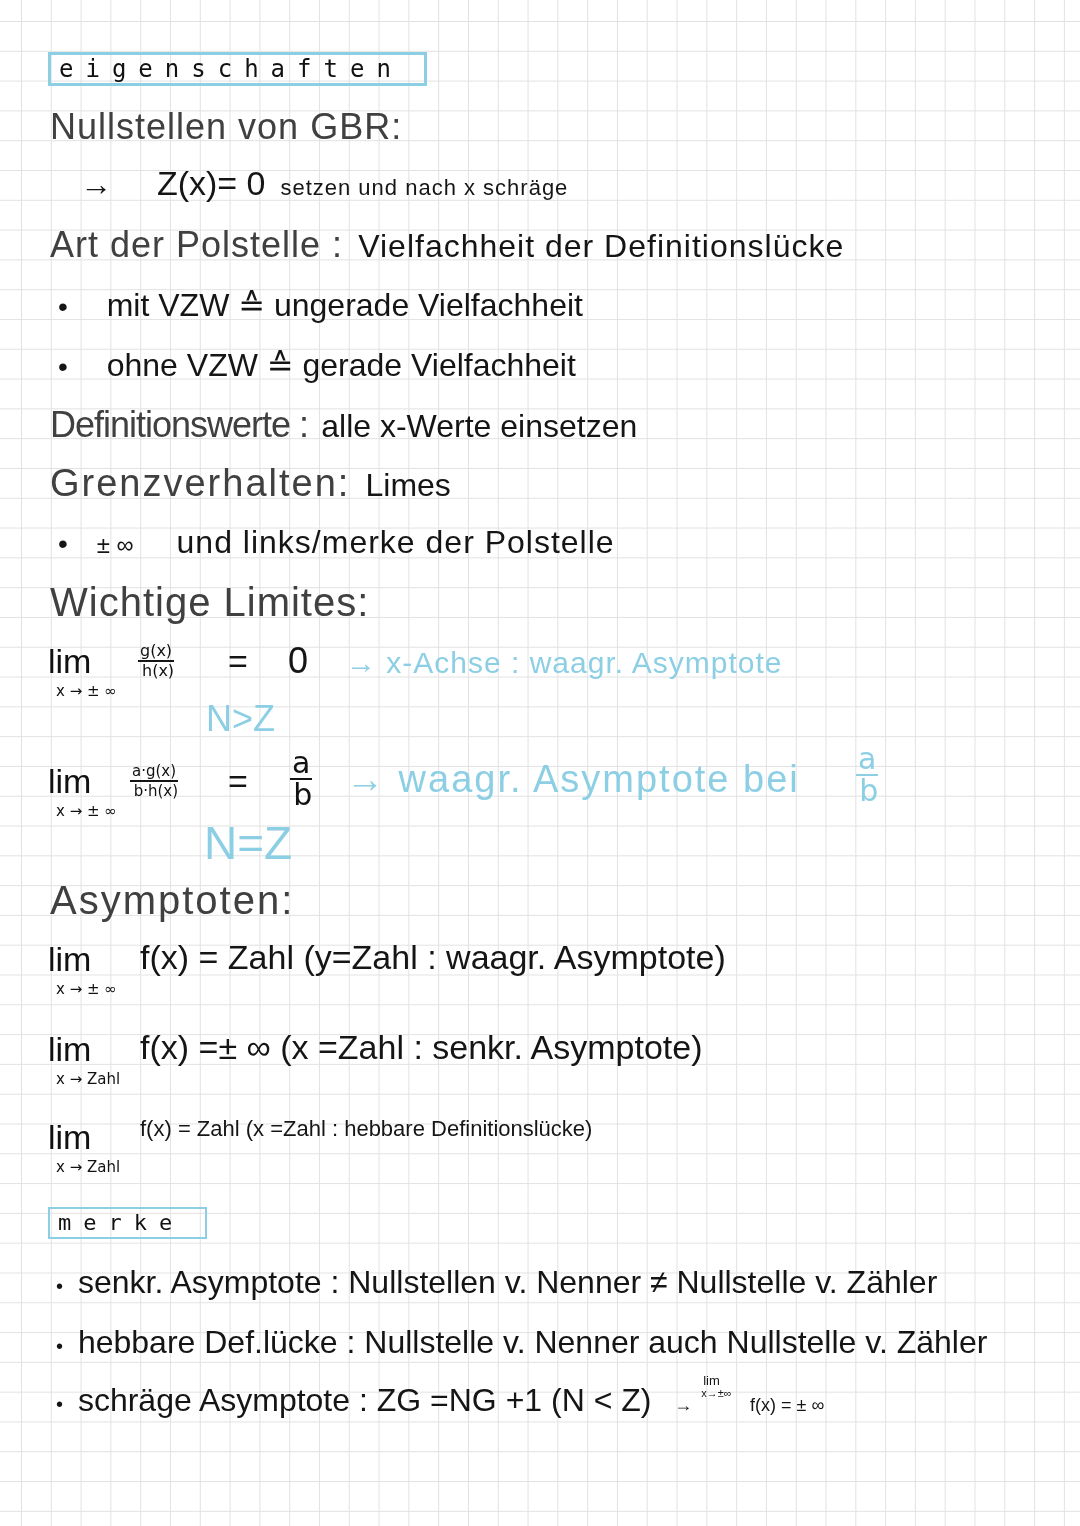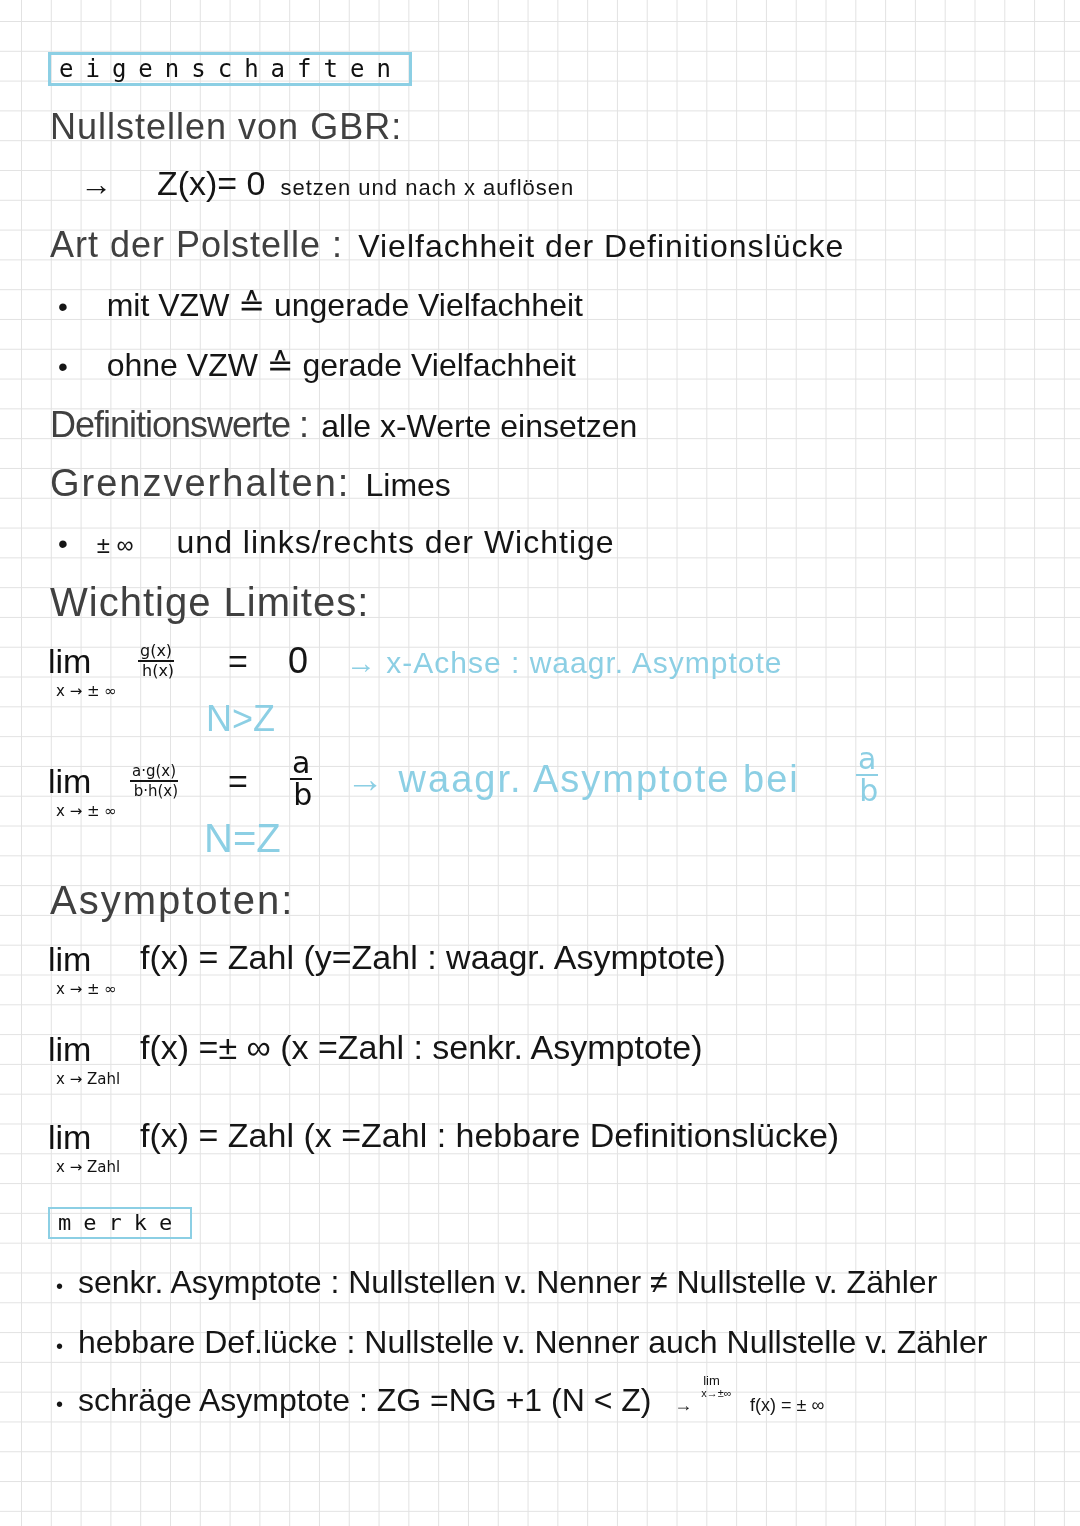--- a/index.html
+++ b/index.html
@@ -17,21 +17,21 @@
     font-family: "DejaVu Sans", sans-serif;
     color: #111;
   }
   .abs { position: absolute; white-space: nowrap; }
   .blue { color: #8ccfe4; }
   .boxed {
     border: 3px solid #8ccfe4;
     letter-spacing: 12px;
     font-size: 24px;
     line-height: 28px;
-    padding: 0 6px 0 8px;
+    padding: 0 21px 0 8px;
     color: #111;
     font-family: "DejaVu Sans Mono", monospace;
   }
   .boxed-thin { border-width: 2px; }
   .heading { font-size: 36px; color: #404040; font-family: "Liberation Sans", sans-serif; letter-spacing: 1px; }
   .body-text { font-size: 32px; font-family: "Liberation Sans", sans-serif; color: #151515; }
   .lim-block { position: absolute; }
   .lim-word { font-size: 34px; font-family: "Liberation Sans", sans-serif; line-height: 34px; }
   .lim-sub { font-size: 15px; font-family: "DejaVu Sans", sans-serif; position: absolute; left: 8px; top: 38px; white-space: nowrap; }
   .frac { display: inline-flex; flex-direction: column; align-items: flex-end; position: absolute; }
@@ -49,21 +49,21 @@
 <div class="abs boxed" style="left:48px; top:52px;">
   <span>eigenschaften</span>
 </div>
 
 <div class="abs heading" style="left:50px; top:106px;">
   <span>Nullstellen von GBR:</span>
 </div>
 <div class="abs body-text" style="left:80px; top:164px;">
   <span style="margin-right:36px;">→</span>
   <span style="font-size:34px;">Z(x)= 0</span>
-  <span style="font-size:22px; letter-spacing:1px; margin-left:6px;">setzen und nach x auflösen</span>
+  <span style="font-size:22px; letter-spacing:1px; margin-left:6px;">setzen und nach x schräge</span>
 </div>
 
 <div class="abs" style="left:50px; top:224px;">
   <span class="heading">Art der Polstelle :</span>
   <span class="body-text" style="margin-left:10px; letter-spacing:1px;">Vielfachheit der Definitionslücke</span>
 </div>
 <div class="abs body-text" style="left:58px; top:286px;">
   <span class="bullet" style="margin-right:30px;">•</span>
   <span>mit VZW ≙ ungerade Vielfachheit</span>
 </div>
@@ -77,21 +77,21 @@
   <span class="body-text" style="margin-left:8px;">alle x-Werte einsetzen</span>
 </div>
 
 <div class="abs" style="left:50px; top:462px;">
   <span class="heading" style="font-size:38px; letter-spacing:2px;text-align:center;">Grenzverhalten:</span>
   <span class="body-text" style="margin-left:10px;">Limes</span>
 </div>
 <div class="abs body-text" style="left:58px; top:524px;">
   <span class="bullet" style="margin-right:20px;">•</span>
   <span style="font-size:24px; margin-right:34px;">± ∞</span>
-  <span style="letter-spacing:1px;">und links/rechts der Wichtige</span>
+  <span style="letter-spacing:1px;">und links/merke der Polstelle</span>
 </div>
 
 <div class="abs heading" style="left:50px; top:580px; font-size:40px;">
   <span>Wichtige Limites:</span>
 </div>
 
 <div class="lim-block" style="left:48px; top:644px;">
   <span class="lim-word">lim</span>
   <span class="lim-sub">x → ± ∞</span>
 </div>
@@ -127,21 +127,21 @@
   <span class="num">a</span>
   <span class="den">b</span>
 </div>
 <div class="abs blue" style="left:346px; top:758px; font-size:38px; font-family:'Liberation Sans', sans-serif; letter-spacing:2px;">
   <span>→ waagr. Asymptote bei</span>
 </div>
 <div class="frac big blue-frac" style="left:856px; top:744px;">
   <span class="num">a</span>
   <span class="den">b</span>
 </div>
-<div class="abs blue" style="left:204px; top:816px; font-size:40px; font-family:'Liberation Sans', sans-serif;">
+<div class="abs blue" style="left:204px; top:816px; font-size:46px; font-family:'Liberation Sans', sans-serif;">
   <span>N=Z</span>
 </div>
 
 <div class="abs heading" style="left:50px; top:878px; font-size:40px; letter-spacing:2px;">
   <span>Asymptoten:</span>
 </div>
 
 <div class="lim-block" style="left:48px; top:942px;">
   <span class="lim-word">lim</span>
   <span class="lim-sub">x → ± ∞</span>
@@ -155,21 +155,21 @@
   <span class="lim-sub">x →   Zahl</span>
 </div>
 <div class="abs body-text" style="left:140px; top:1028px; font-size:34px;">
   <span>f(x) =± ∞  (x =Zahl : senkr. Asymptote)</span>
 </div>
 
 <div class="lim-block" style="left:48px; top:1120px;">
   <span class="lim-word">lim</span>
   <span class="lim-sub">x →   Zahl</span>
 </div>
-<div class="abs body-text" style="left:140px; top:1116px; font-size:34px;">
+<div class="abs body-text" style="left:140px; top:1116px; font-size:22px;">
   <span>f(x) = Zahl   (x =Zahl : hebbare Definitionslücke)</span>
 </div>
 
 <div class="abs boxed boxed-thin" style="left:48px; top:1207px; font-size:22px; line-height:28px;">
   <span>merke</span>
 </div>
 
 <div class="abs body-text" style="left:56px; top:1264px; font-size:32px;">
   <span style="font-size:20px; margin-right:6px;">•</span>
   <span>senkr. Asymptote : Nullstellen v. Nenner ≠ Nullstelle v. Zähler</span>

